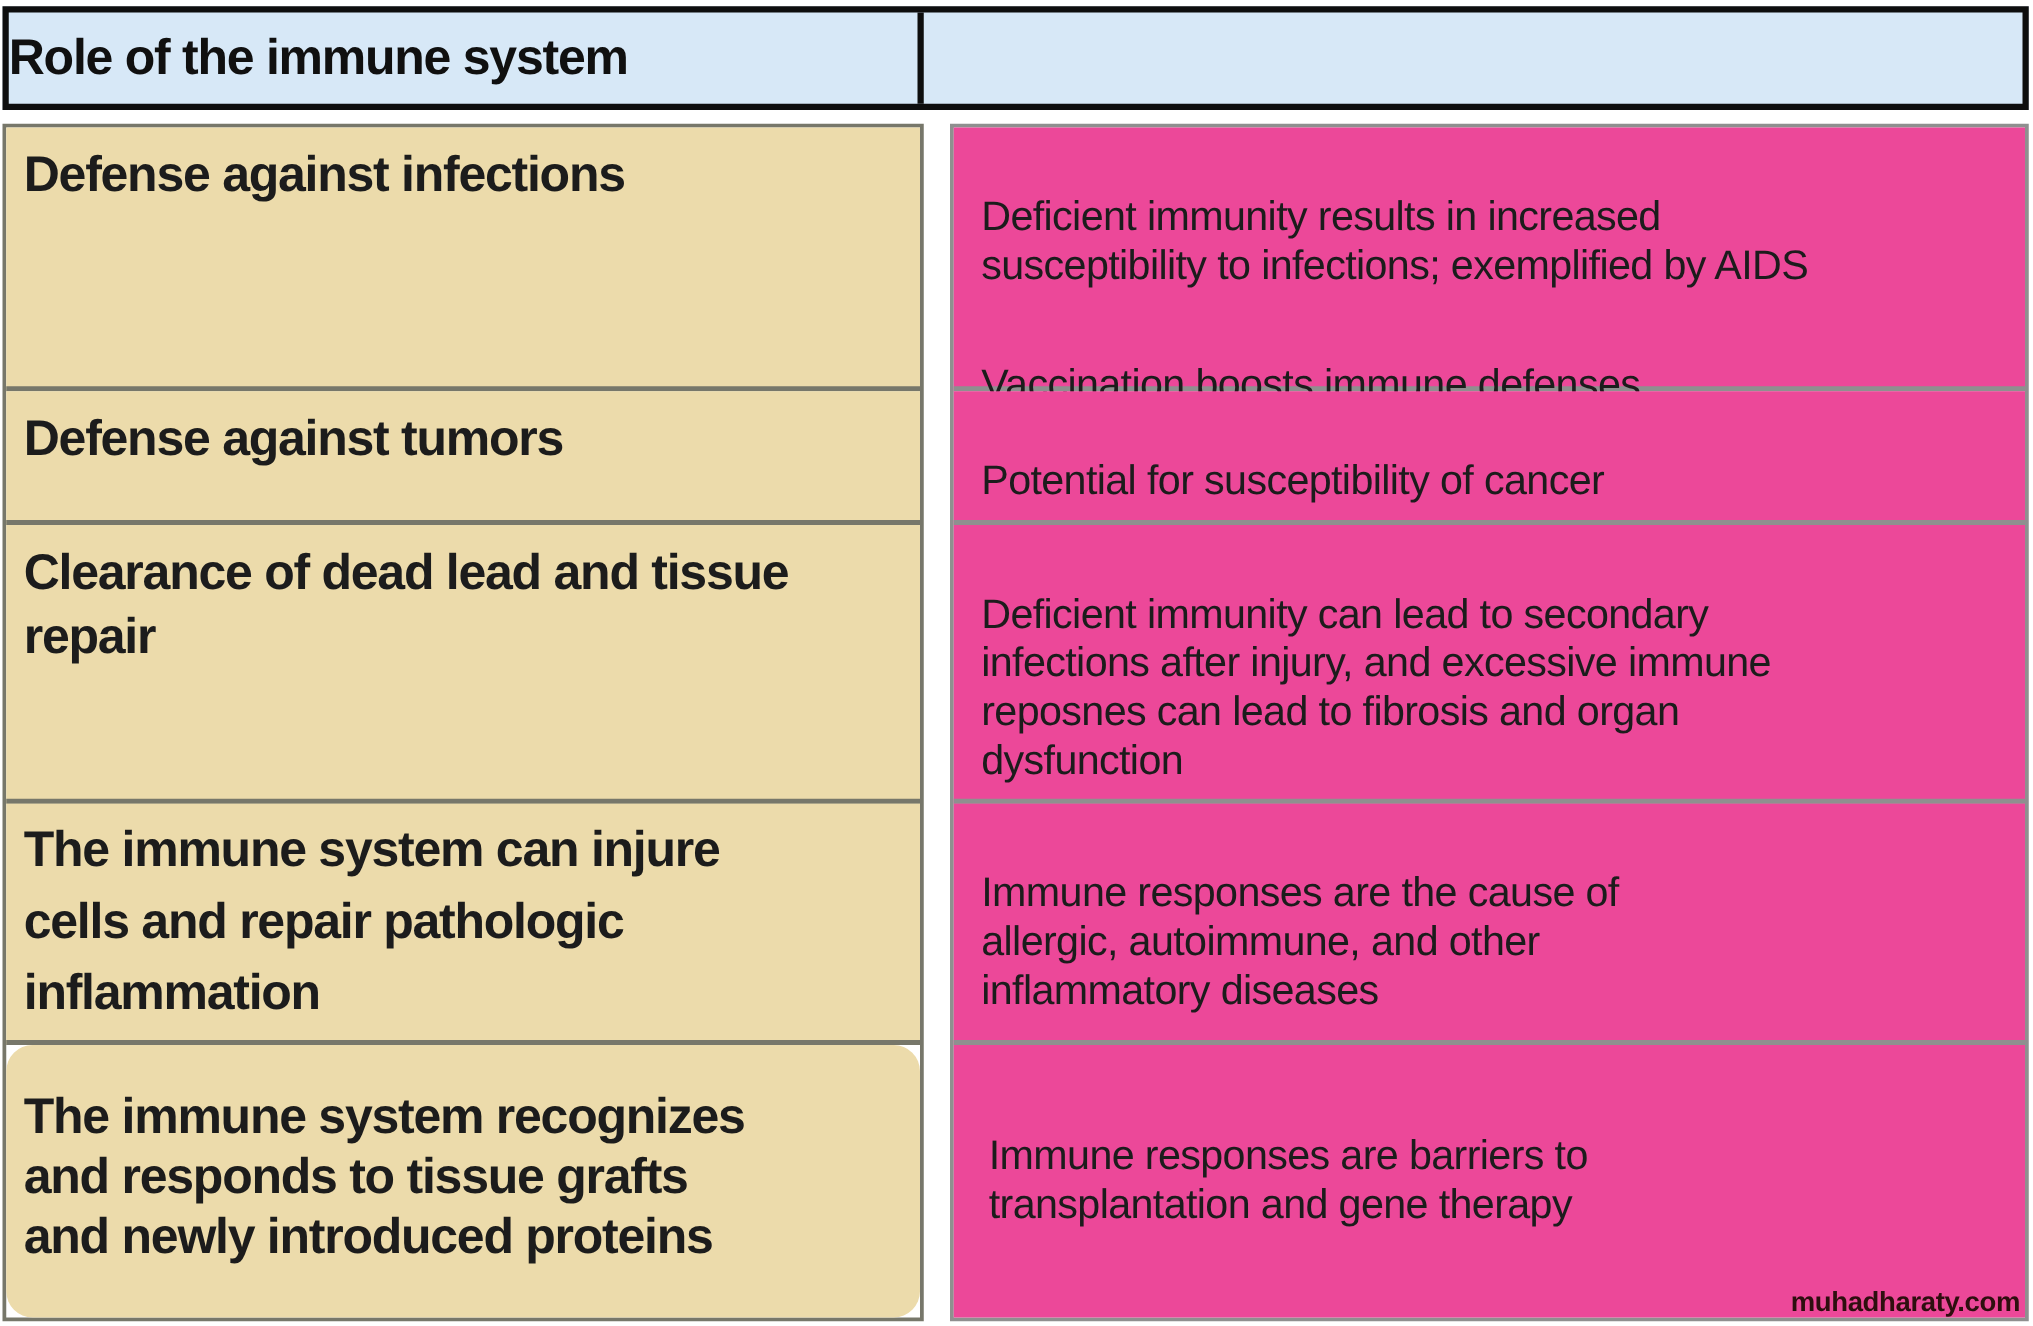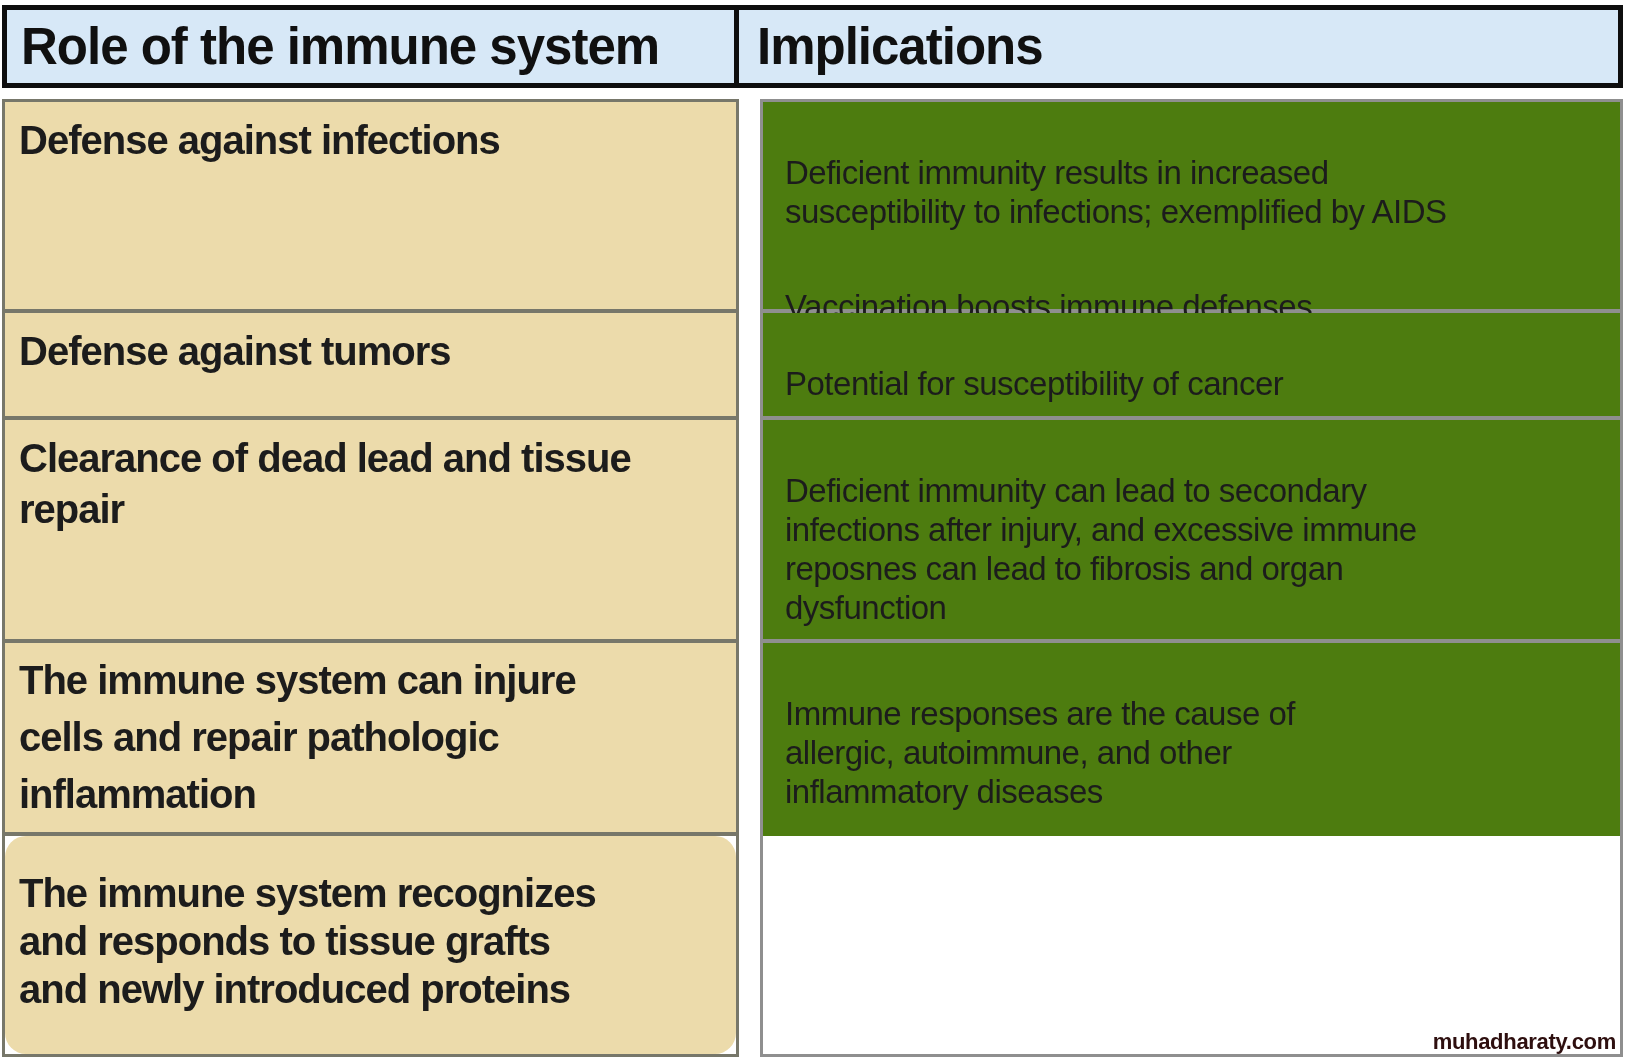--- a/index.html
+++ b/index.html
@@ -19,22 +19,22 @@
 
   
   .header-row{
     position:absolute;left:2px;top:5px;width:1621px;height:83px;
     background:var(--header-bg);
     border:5px solid var(--header-border);
     display:flex;
   }
   .hcell{
     display:flex;align-items:center;
-    font-size:51px;font-weight:700;letter-spacing:-1px;color:#101010;
-    padding:0 14px;
+    font-size:40px;font-weight:700;letter-spacing:-1px;color:#101010;
+    padding:0 0;
   }
   .hcell.left{width:732px;border-right:5px solid var(--header-border);}
   .hcell.right{flex:1;padding-left:18px;}
 
   
   .body-wrap{
     position:absolute;left:2px;top:99px;width:1621px;height:958px;
     display:flex;gap:21px;
   }
   .col{
@@ -51,21 +51,21 @@
     border:3px solid var(--impl-border);
   }
   .cell{white-space:pre-line;}
   .col-left .cell{
     background:var(--row-bg);
     border-bottom:4px solid var(--row-border);
     font-size:40px;font-weight:700;letter-spacing:-1px;line-height:1.27;
     padding:13px 14px 0 14px;
   }
   .col-right .cell{
-    background:#4d7c0f;
+    background:#ec4899;
     border-bottom:4px solid var(--impl-border);
     font-size:33px;font-weight:400;letter-spacing:-0.5px;line-height:1.18;
     padding:13px 14px 0 22px;
   }
   .col .cell:last-child{border-bottom:none;}
   .col-left .cell:nth-child(4){line-height:1.42;padding-top:9px;}
   .col-left .cell:nth-child(5){padding-top:33px;line-height:1.2;border-radius:21px;}
   .col-right .cell:nth-child(5){padding-top:30px;padding-left:28px;}
   .col-right .cell p{white-space:pre-line;}
   .col-right .cell p + p{margin-top:17px;}
@@ -78,23 +78,20 @@
   }
 </style>
 </head>
 <body>
 
 <div class="page">
 
   <div class="header-row">
     <div class="hcell left">
       <span>Role of the immune system</span>
-    </div>
-    <div class="hcell right">
-      <span>Implications</span>
     </div>
   </div>
 
   <div class="body-wrap">
 
     <div class="col col-left">
       <div class="cell">Defense against infections</div>
       <div class="cell">Defense against tumors</div>
       <div class="cell">Clearance of dead lead and tissue
 repair</div>
@@ -120,19 +117,23 @@
         <p>Deficient immunity can lead to secondary
 infections after injury, and excessive immune
 reposnes can lead to fibrosis and organ
 dysfunction</p>
       </div>
       <div class="cell">
         <p>Immune responses are the cause of
 allergic, autoimmune, and other
 inflammatory diseases</p>
       </div>
+      <div class="cell">
+        <p>Immune responses are barriers to
+transplantation and gene therapy</p>
+      </div>
     </div>
 
   </div>
 
   <div class="watermark">muhadharaty.com</div>
 
 </div>
 
 </body></html>

